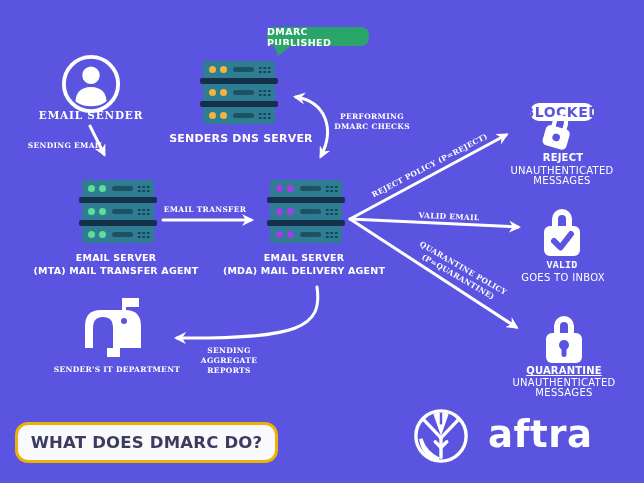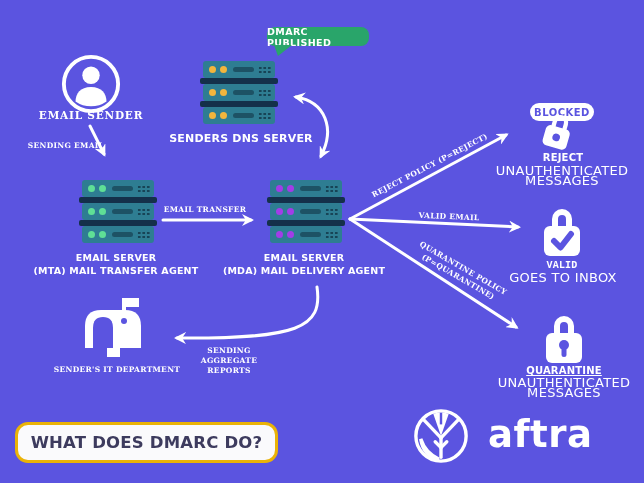--- a/index.html
+++ b/index.html
@@ -19,21 +19,21 @@
     font-size:7.5px;line-height:10px;letter-spacing:.3px;
   }
   .lbl-sans{
     position:absolute;z-index:3;color:#fff;text-align:center;
     font-family:"DejaVu Sans",sans-serif;font-weight:bold;
     font-size:10px;line-height:13px;letter-spacing:.2px;
   }
   .lbl-sub{
     position:absolute;z-index:3;color:#fff;text-align:center;
     font-family:"DejaVu Sans",sans-serif;font-weight:normal;
-    font-size:13px;line-height:10px;letter-spacing:.3px;
+    font-size:10px;line-height:10px;letter-spacing:.3px;
   }
   .big-name{font-family:"DejaVu Serif",serif;font-weight:bold;font-size:10.5px;letter-spacing:.8px;}
 
   
   .badge{
     position:absolute;left:267px;top:27px;width:102px;height:19px;z-index:3;
     background:#29A56A;border-radius:8px;display:flex;align-items:center;justify-content:center;
     color:#fff;font-weight:bold;font-size:9.5px;letter-spacing:.4px;
   }
   .badge-tail{
@@ -51,21 +51,21 @@
   .server--mda .led{background:#A23DE8;}
   .slot{width:21px;height:5px;border-radius:3px;background:rgba(8,30,46,.45);margin-left:2px;flex:0 0 auto;}
   .grid{margin-left:auto;width:13px;height:8px;flex:0 0 auto;
     background-image:radial-gradient(rgba(8,30,46,.6) 1.1px,transparent 1.3px);
     background-size:4.5px 4px;}
 
   
   .blocked-badge{
     position:absolute;left:530px;top:103px;width:64px;height:18px;z-index:3;
     background:#fff;border-radius:9px;display:flex;align-items:center;justify-content:center;
-    color:#5B54E0;font-weight:bold;font-size:10px;letter-spacing:.5px;
+    color:#5B54E0;font-weight:bold;font-size:14px;letter-spacing:.5px;
   }
   .tilt-lock{position:absolute;left:543px;top:112px;z-index:4;transform:rotate(16deg);}
 
   
   .title-pill{
     position:absolute;left:15px;top:422px;width:257px;height:35px;z-index:3;
     background:#FAFAFC;border:3px solid #eab308;border-radius:13px;
     display:flex;align-items:center;justify-content:center;
     color:#3D3B5E;font-weight:bold;font-size:16.5px;letter-spacing:.2px;
   }
@@ -126,20 +126,24 @@
     <div class="sep"></div>
     <div class="unit">
         <span class="led"></span>
         <span class="led"></span>
         <span class="slot"></span>
         <span class="grid"></span>
       </div>
   </div>
   <div class="lbl-sans" style="left:161px;top:132px;width:160px;font-size:11px;">SENDERS DNS SERVER</div>
 
+  <div class="lbl-serif" style="left:328px;top:112px;width:88px;">
+    <div>PERFORMING</div>
+    <div>DMARC CHECKS</div>
+  </div>
 
   <div class="server server--mta" style="left:82px;top:180px;">
     <div class="unit">
         <span class="led"></span>
         <span class="led"></span>
         <span class="slot"></span>
         <span class="grid"></span>
       </div>
     <div class="sep"></div>
     <div class="unit">

